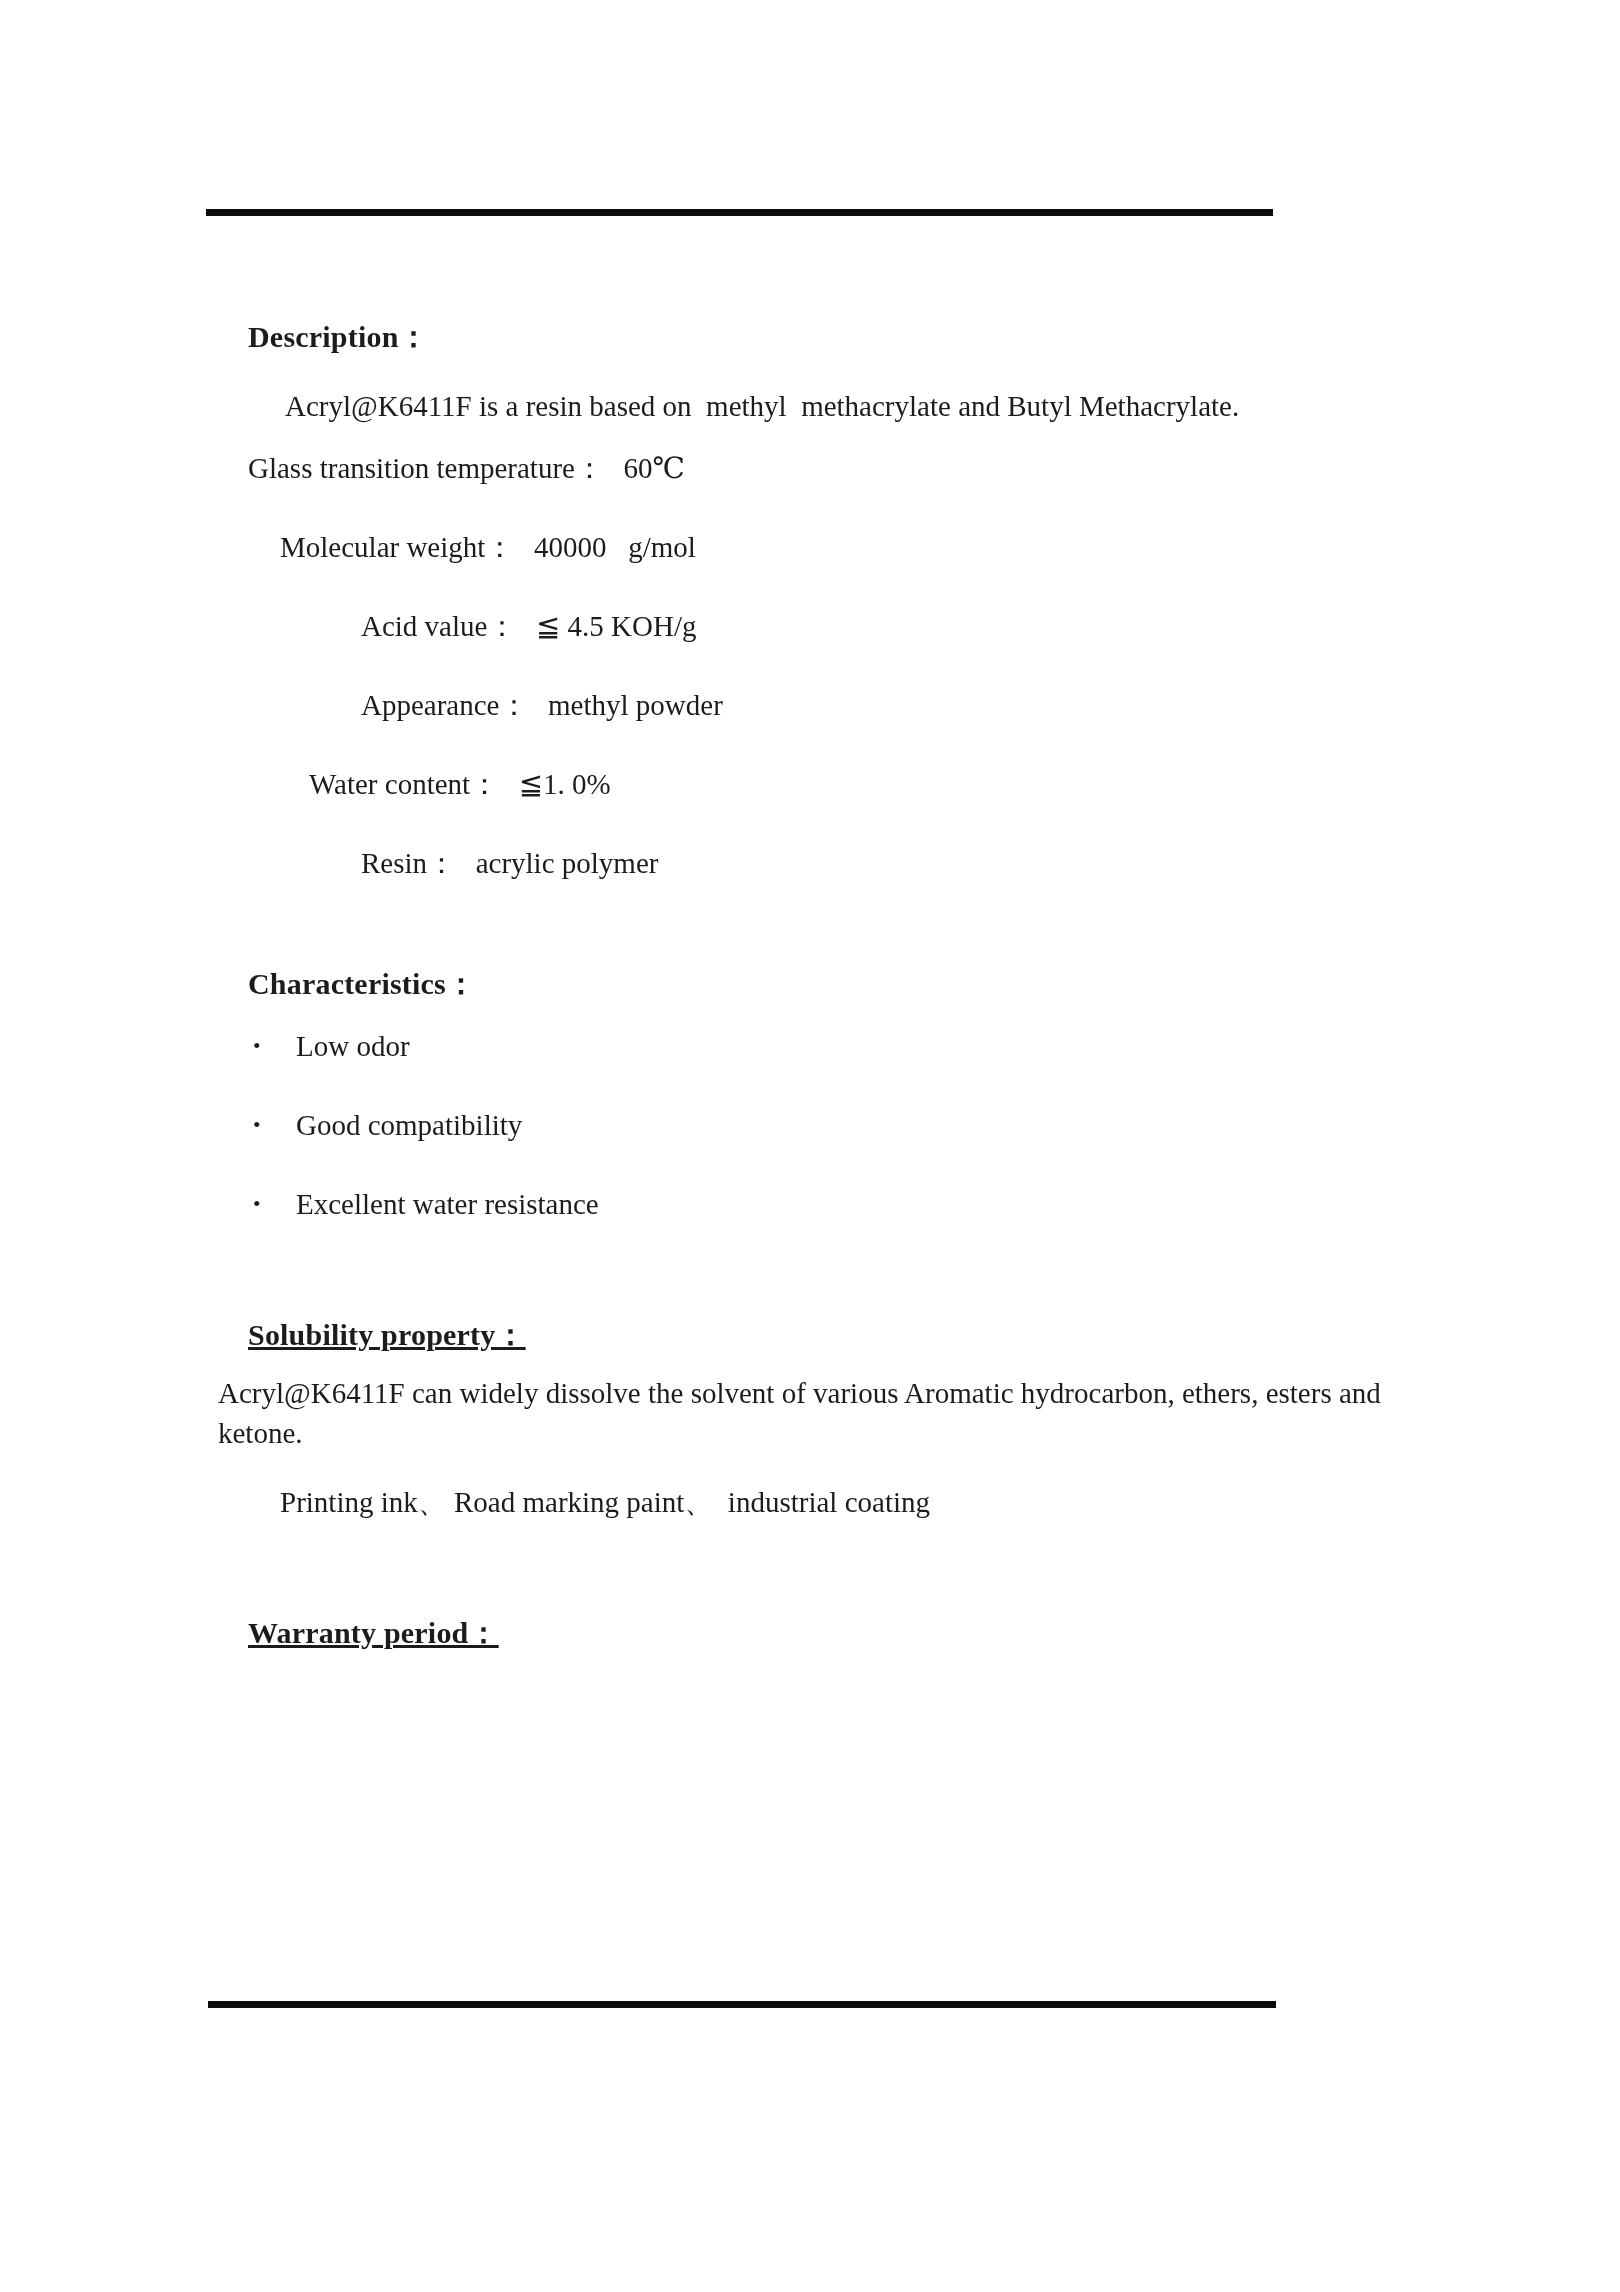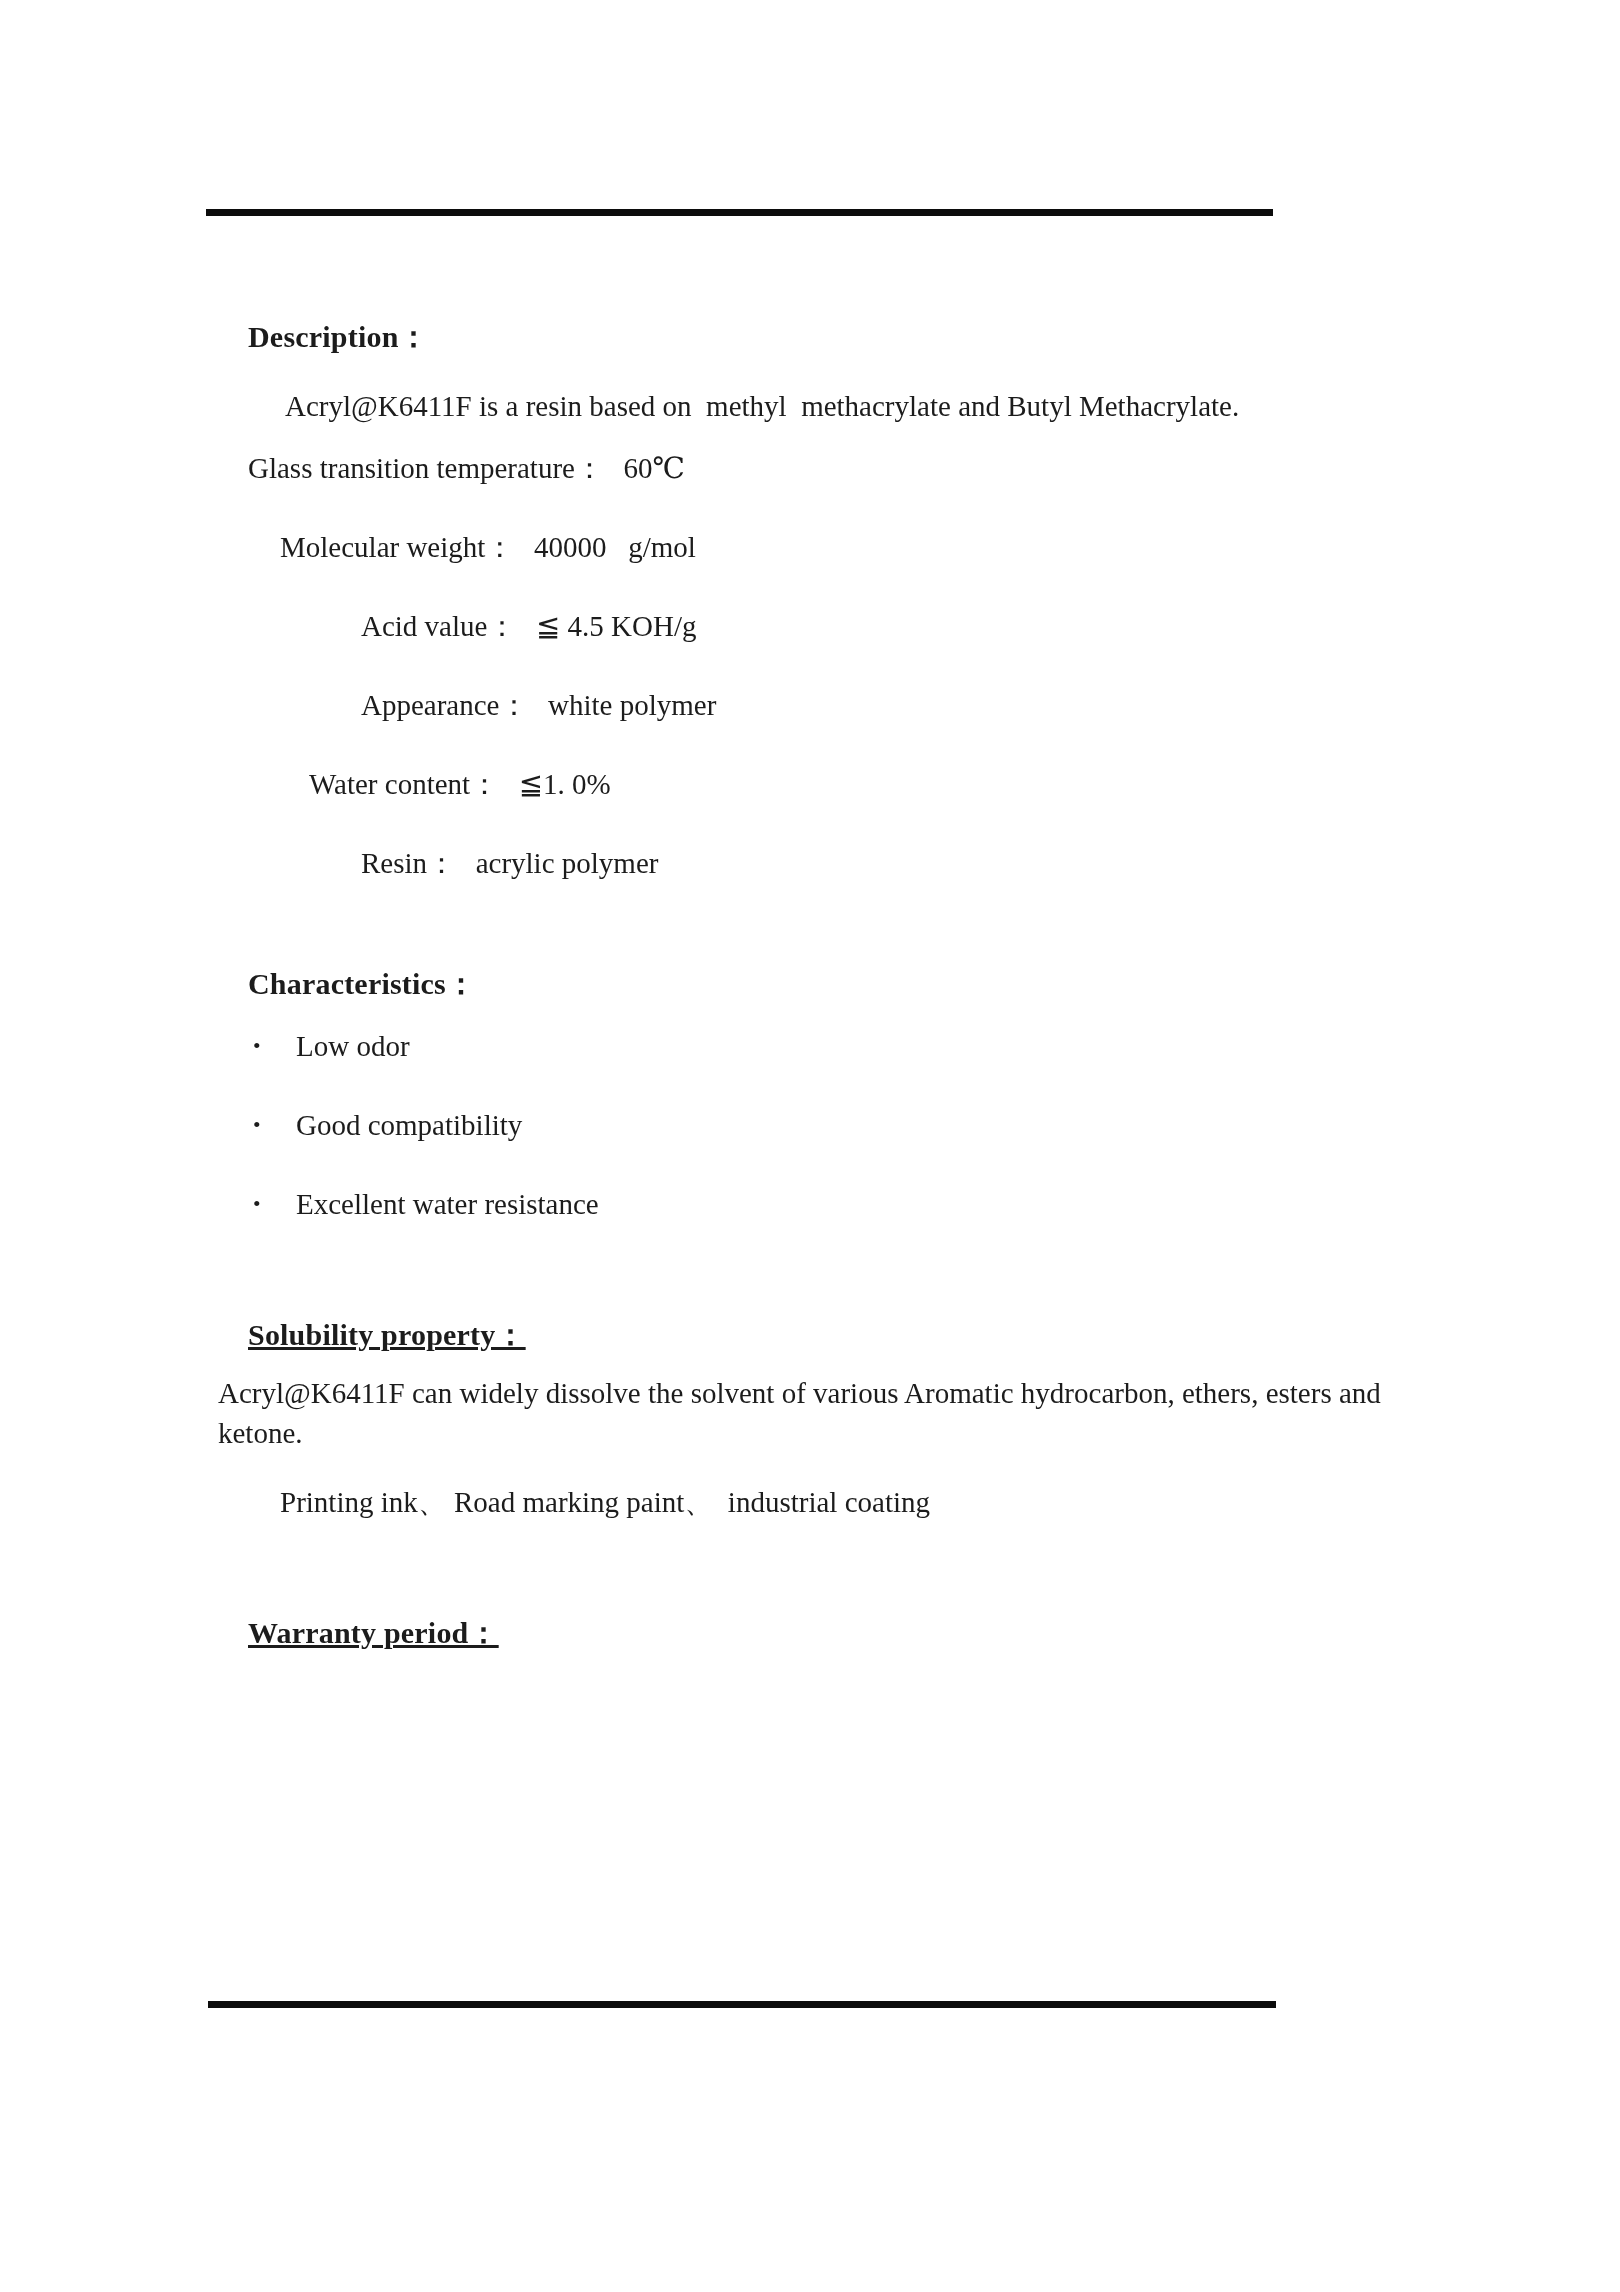--- a/index.html
+++ b/index.html
@@ -80,21 +80,21 @@
     <div class="prop-row ml-43 mt-first-row">
       <span class="prop-label">Glass transition temperature：</span><span class="prop-value">60℃</span>
     </div>
     <div class="prop-row ml-75 mt-row">
       <span class="prop-label">Molecular weight：</span><span class="prop-value">40000   g/mol</span>
     </div>
     <div class="prop-row ml-158 mt-row">
       <span class="prop-label">Acid value：</span><span class="prop-value">≦ 4.5 KOH/g</span>
     </div>
     <div class="prop-row ml-158 mt-row">
-      <span class="prop-label">Appearance：</span><span class="prop-value">white polymer</span>
+      <span class="prop-label">Appearance：</span><span class="prop-value">methyl powder</span>
     </div>
     <div class="prop-row ml-105 mt-row">
       <span class="prop-label">Water content：</span><span class="prop-value">≦1. 0%</span>
     </div>
     <div class="prop-row ml-158 mt-row">
       <span class="prop-label">Resin：</span><span class="prop-value">acrylic polymer</span>
     </div>
 
     <h2 class="heading ml-43 mt-section">Characteristics：</h2>
 

